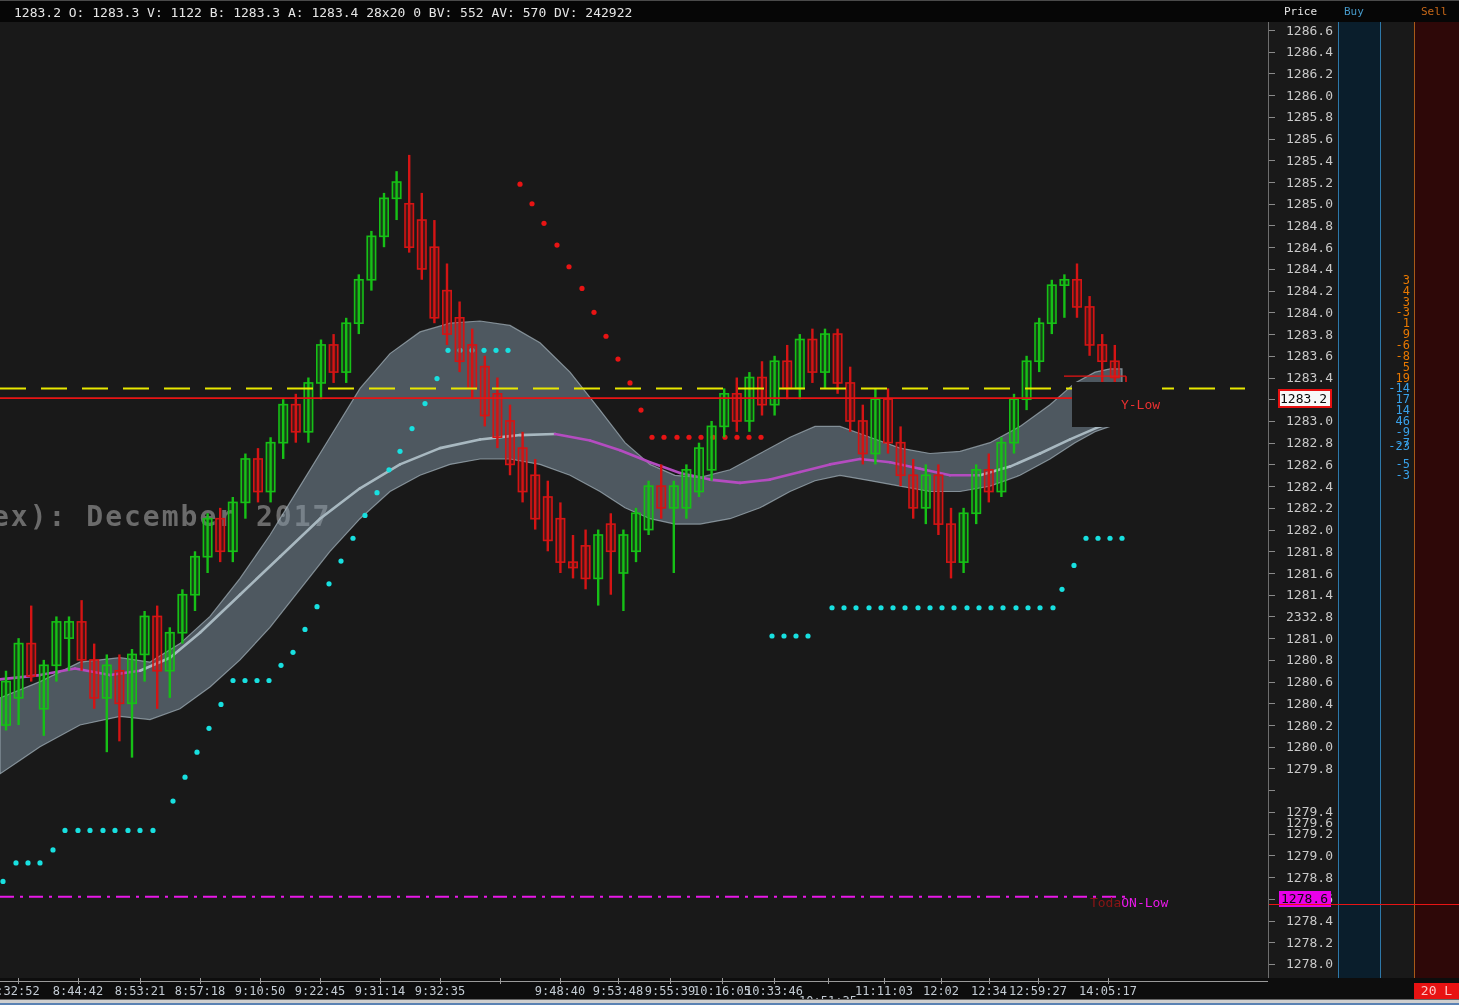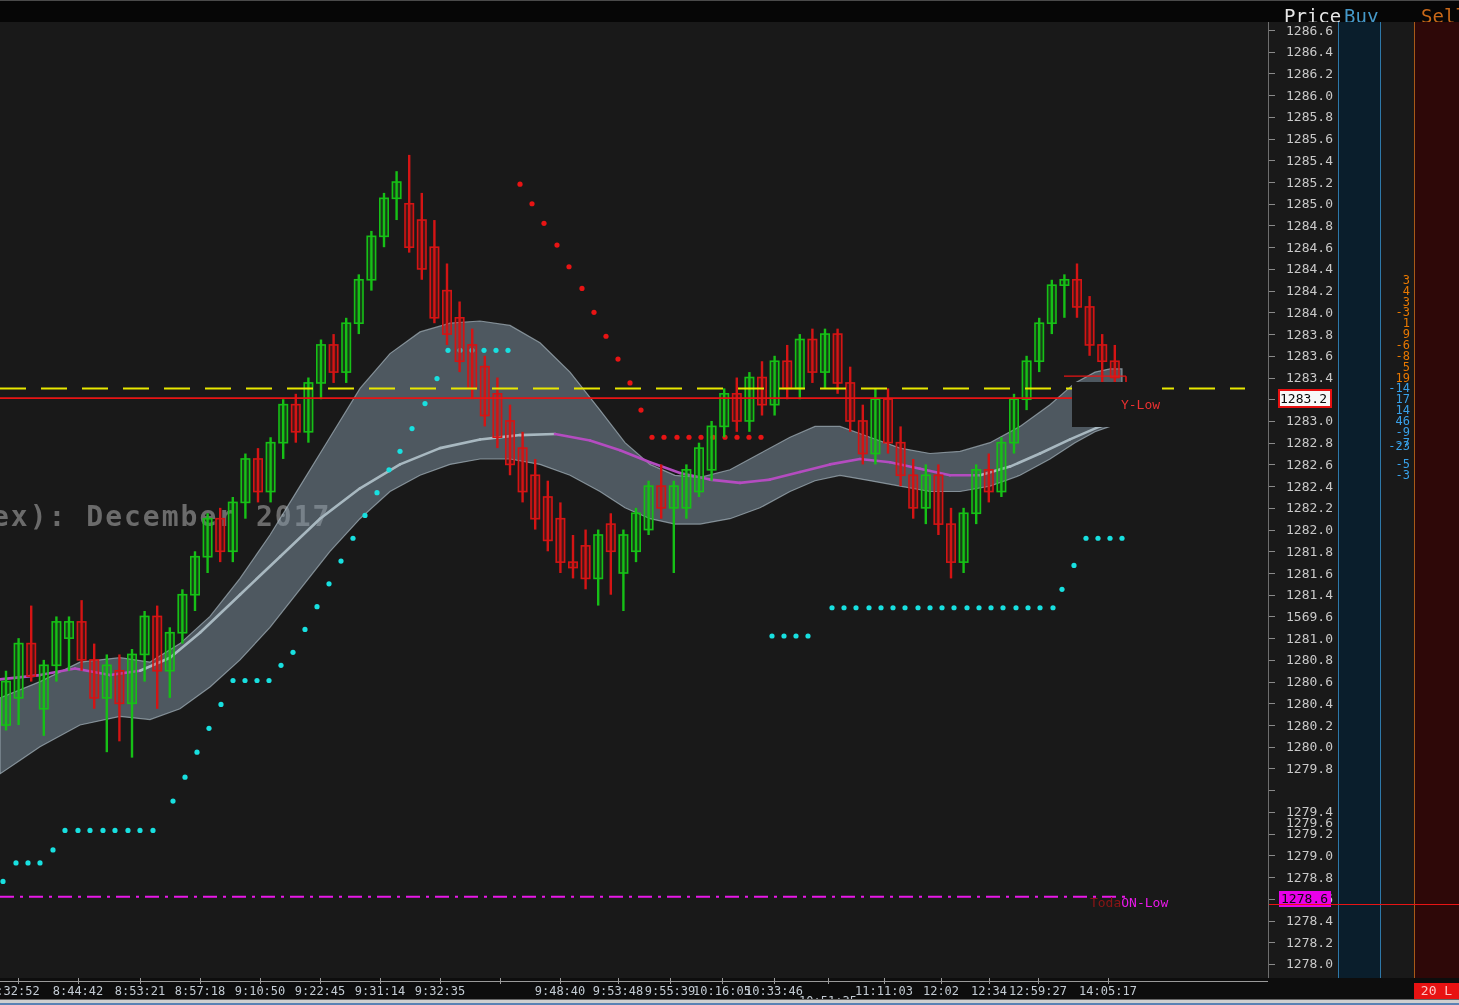--- a/index.html
+++ b/index.html
@@ -1,21 +1,21 @@
 <!DOCTYPE html>
 <html><head>
 <meta charset="utf-8">
 <style>
   html,body{margin:0;padding:0;background:#000;}
   *{box-sizing:border-box;}
   .screen{position:relative;width:1459px;height:1005px;background:#000;overflow:hidden;
           font-family:"DejaVu Sans Mono","Liberation Mono",monospace;}
   .top-bar{position:absolute;left:0;top:0;width:1459px;height:22px;background:#060606;border-top:1px solid #4a4a4a;}
   .hdr-text{position:absolute;left:14px;top:4px;font-size:13px;color:#e6e6e6;white-space:pre;}
-  .col-hdr{position:absolute;top:4px;font-size:19px;}
+  .col-hdr{position:absolute;top:4px;font-size:11px;}
   .col-hdr.price{left:1284px;color:#e6e6e6;}
   .col-hdr.buy{left:1344px;color:#4598c8;}
   .col-hdr.sell{left:1421px;color:#c86818;}
   .chart-area{position:absolute;left:0;top:22px;width:1268px;height:956px;background:#191919;overflow:hidden;}
   .watermark{position:absolute;left:-8px;top:478px;font-size:28px;font-weight:bold;color:#6b6b6b;letter-spacing:2px;white-space:pre;}
   #chart{position:absolute;left:0;top:0;}
   .chart-label{position:absolute;font-size:13px;line-height:15px;background:#191919;padding:0 2px;white-space:pre;}
   .ylow-label{color:#e83030;}
   .onlow-label{background:transparent;}
   .onlow-label .t1{color:#8b1515;}
@@ -40,20 +40,21 @@
              font-size:13px;line-height:16px;text-align:center;}
   .scrollbar{position:absolute;left:0;top:999px;width:1459px;height:6px;background:#cfcfcf;border-top:1px solid #666;}
   .scrollbar .thumb{position:absolute;left:0;bottom:0;width:1459px;height:2px;background:#5a82b4;}
 </style>
 </head>
 <body>
 
 <div class="screen">
 
   <div class="top-bar">
+    <span class="hdr-text">1283.2 O: 1283.3 V: 1122 B: 1283.3 A: 1283.4 28x20 0 BV: 552 AV: 570 DV: 242922</span>
     <span class="col-hdr price">Price</span>
     <span class="col-hdr buy">Buy</span>
     <span class="col-hdr sell">Sell</span>
   </div>
 
   <div class="chart-area">
     <div class="watermark">ex): December 2017</div>
     <svg id="chart" width="1268" height="956">
       <g id="g-cloud">
           <polygon points="0,675.9 40,659.6 80,640.1 120,635.7 150,640.1 180,621.6 210,594.4 240,556.4 270,513.0 300,464.1 330,415.3 360,366.4 390,331.6 420,309.9 450,301.2 480,299.0 510,303.4 540,320.8 570,350.1 600,388.1 625,420.7 650,442.4 675,453.3 700,455.4 730,447.8 760,431.5 790,415.3 815,404.4 840,404.4 870,415.3 900,426.1 930,431.5 960,429.4 990,420.7 1020,404.4 1050,382.7 1075,360.9 1095,350.1 1110,346.8 1122,346.8 1122,399.0 1110,404.4 1095,409.8 1075,420.7 1050,437.0 1020,453.3 990,464.1 960,469.5 930,469.5 900,464.1 870,458.7 840,453.3 815,458.7 790,469.5 760,485.8 730,496.7 700,502.1 675,502.1 650,496.7 625,485.8 600,469.5 570,453.3 540,442.4 510,437.0 480,437.0 450,442.4 420,453.3 390,469.5 360,496.7 330,529.3 300,567.3 270,605.3 240,637.9 210,665.0 180,686.8 150,697.6 120,694.4 80,703.0 40,724.8 0,751.9" fill="rgba(132,152,168,0.5)" stroke="rgba(175,190,200,0.65)" stroke-width="1.2"></polygon>
@@ -613,21 +614,21 @@
         <div class="price-label" style="top: 478.34px;">1282.2</div>
         <div class="price-tick" style="top: 485.84px;"></div>
         <div class="price-label" style="top: 500.06px;">1282.0</div>
         <div class="price-tick" style="top: 507.56px;"></div>
         <div class="price-label" style="top: 521.78px;">1281.8</div>
         <div class="price-tick" style="top: 529.28px;"></div>
         <div class="price-label" style="top: 543.5px;">1281.6</div>
         <div class="price-tick" style="top: 551px;"></div>
         <div class="price-label" style="top: 565.22px;">1281.4</div>
         <div class="price-tick" style="top: 572.72px;"></div>
-        <div class="price-label" style="top: 586.94px;">1569.6</div>
+        <div class="price-label" style="top: 586.94px;">2332.8</div>
         <div class="price-tick" style="top: 594.44px;"></div>
         <div class="price-label" style="top: 608.66px;">1281.0</div>
         <div class="price-tick" style="top: 616.16px;"></div>
         <div class="price-label" style="top: 630.38px;">1280.8</div>
         <div class="price-tick" style="top: 637.88px;"></div>
         <div class="price-label" style="top: 652.1px;">1280.6</div>
         <div class="price-tick" style="top: 659.6px;"></div>
         <div class="price-label" style="top: 673.82px;">1280.4</div>
         <div class="price-tick" style="top: 681.32px;"></div>
         <div class="price-label" style="top: 695.54px;">1280.2</div>

